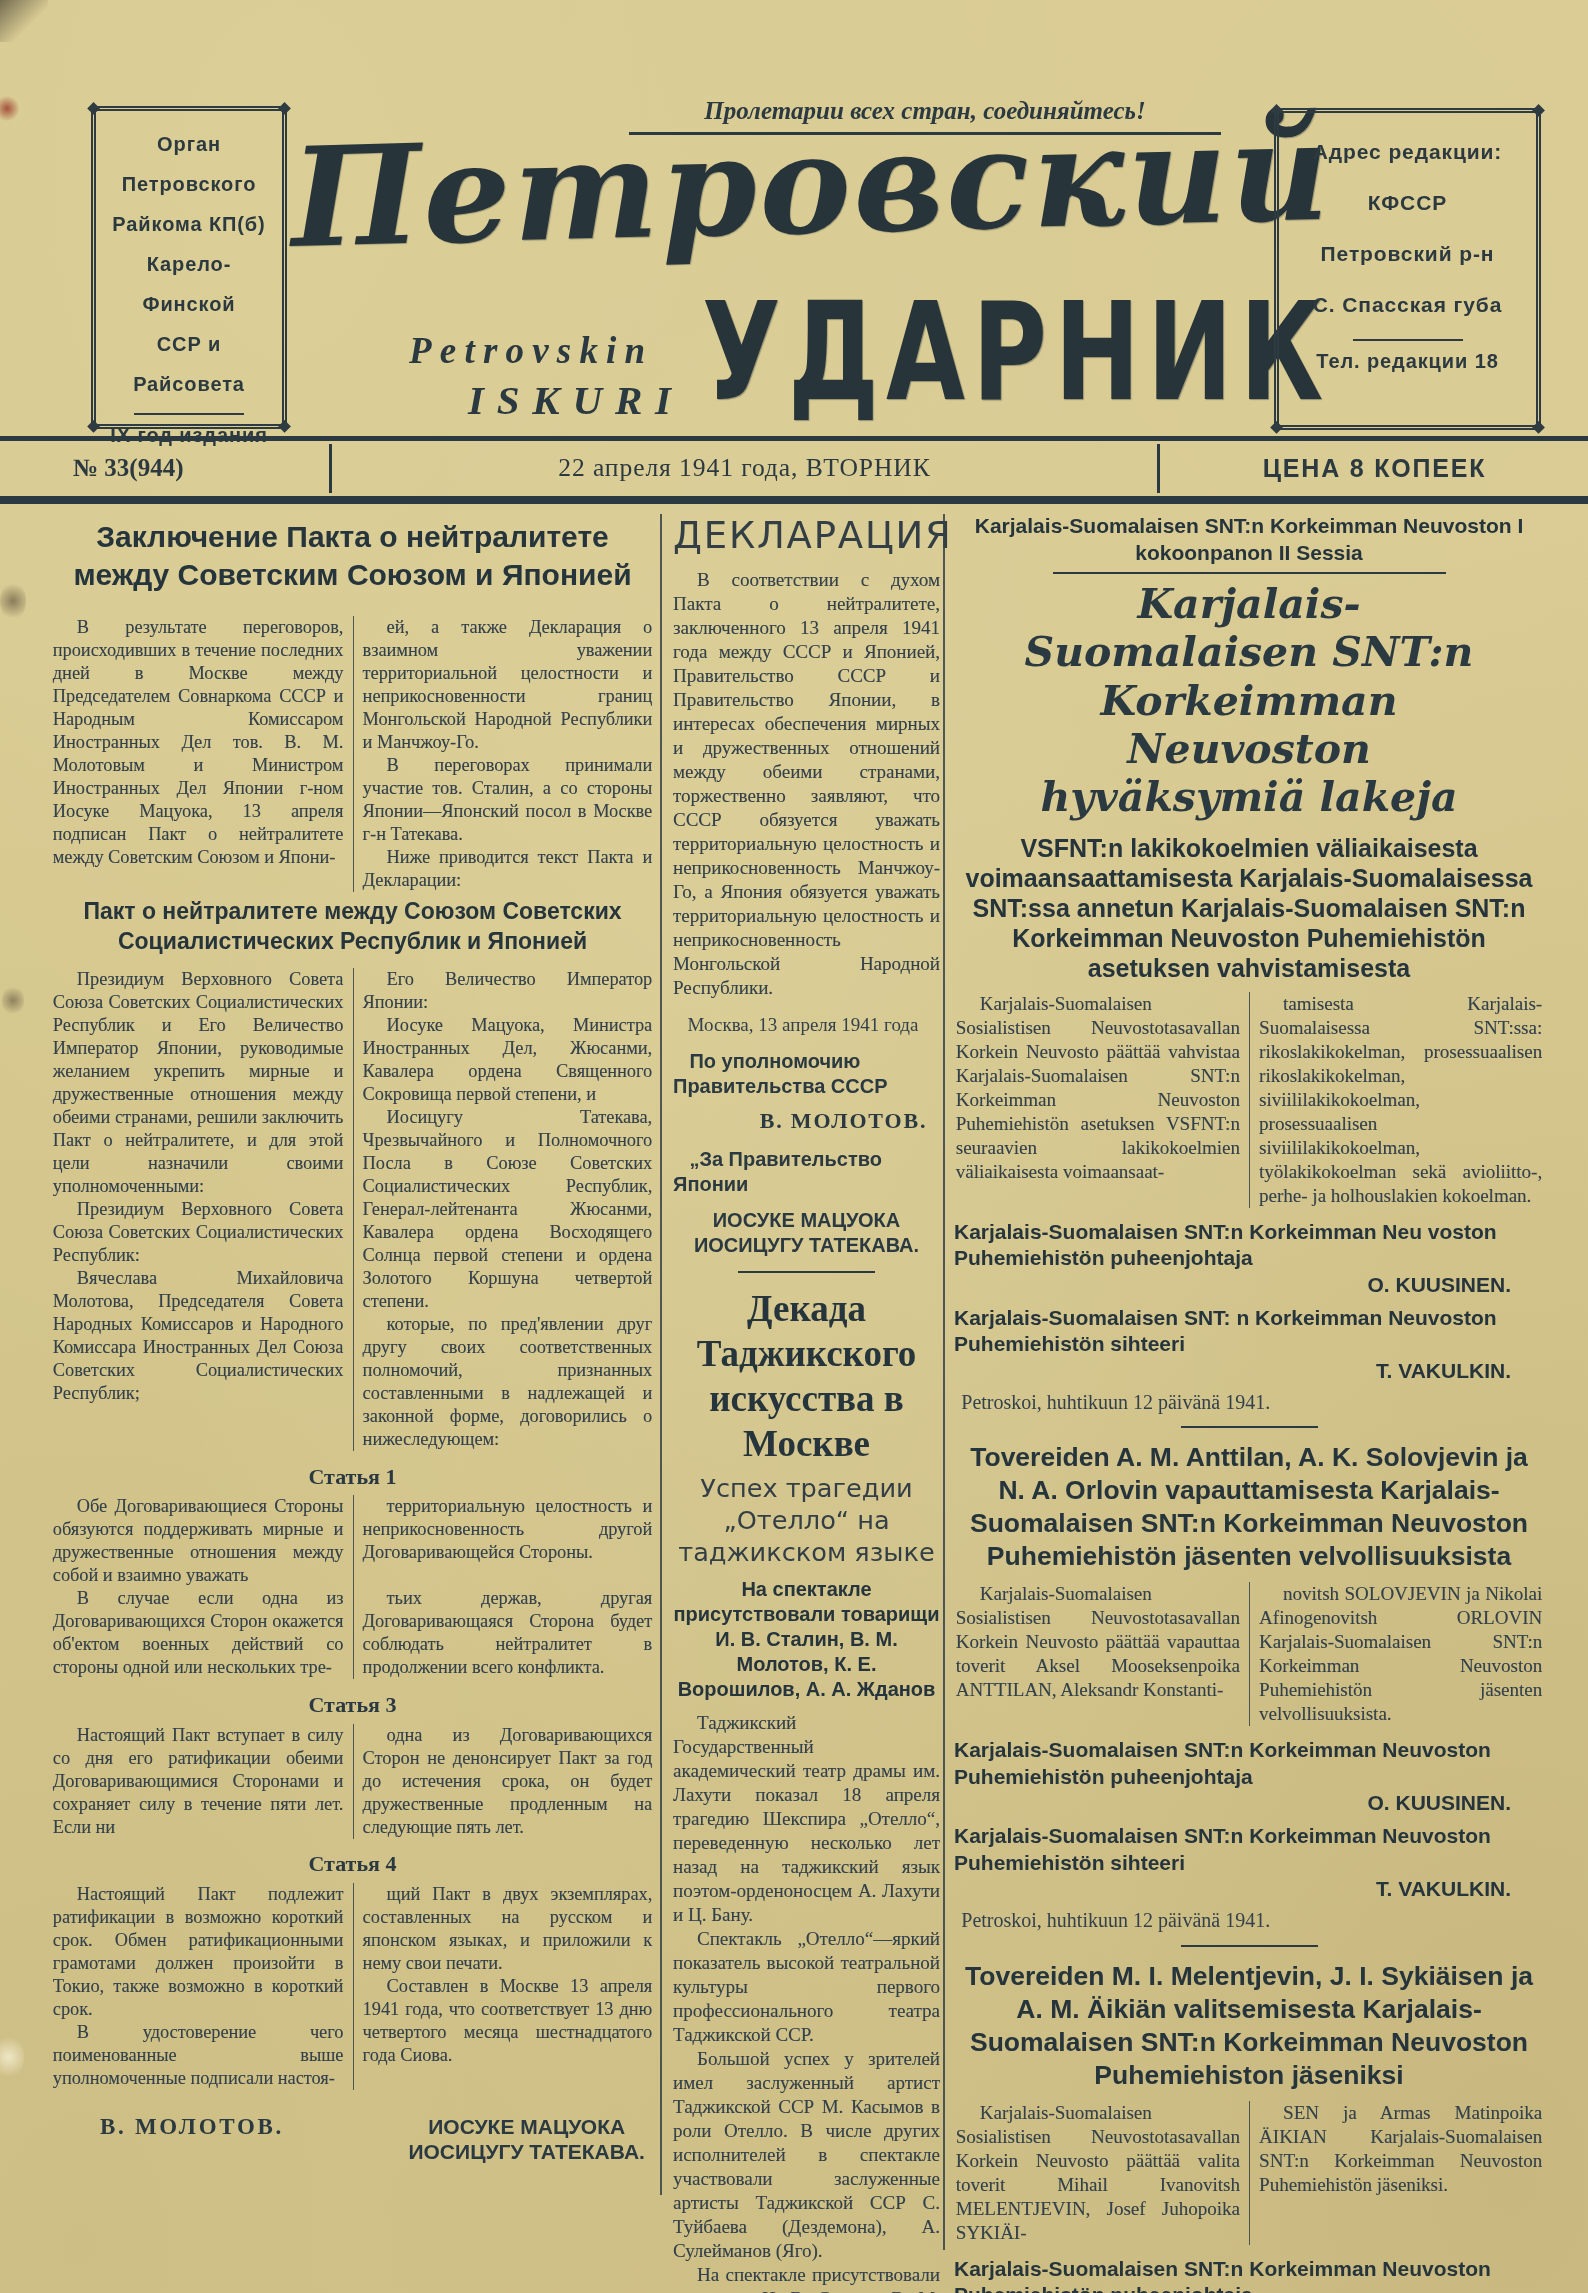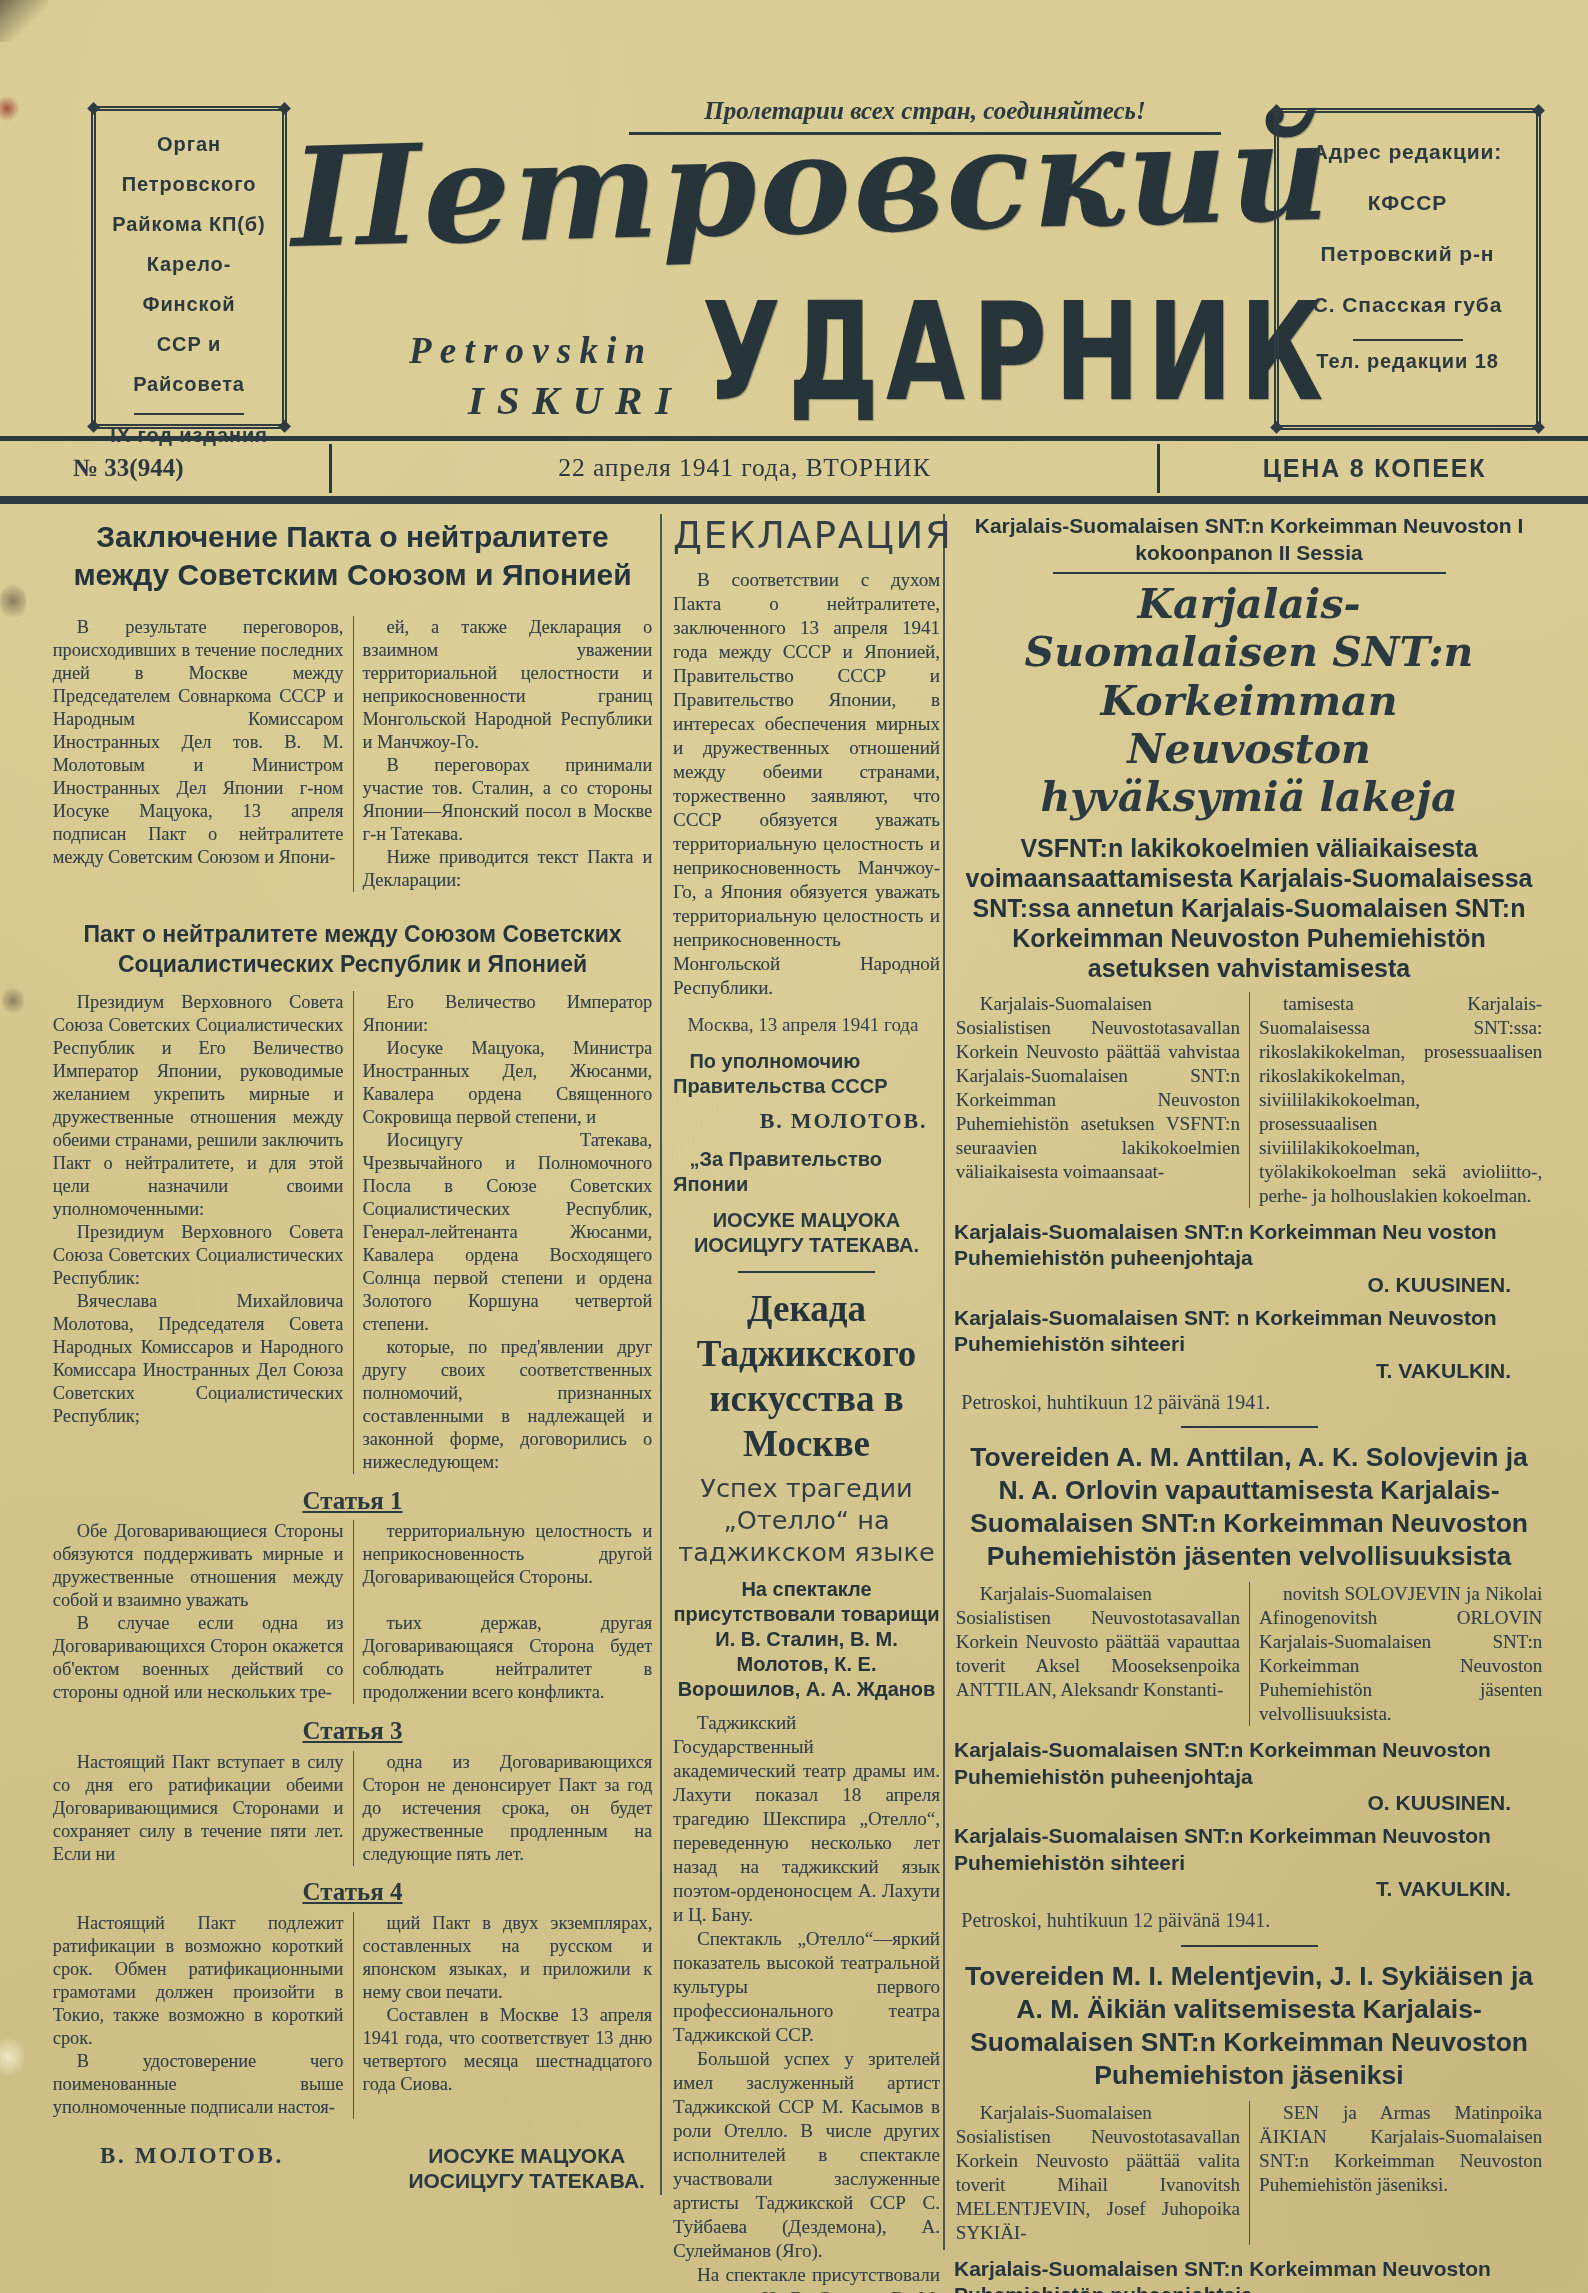--- a/index.html
+++ b/index.html
@@ -123,25 +123,25 @@
   .twocol .tc{width:50%;padding:0 9.1px 0 1.8px;}
   .twocol .tc-r{border-left:1.8px solid rgba(43,57,64,.8);padding:0 1.8px 0 9.1px;}
 
   
   .pact-headline{
     margin:5.5px 0 22px 0;text-align:center;
     font-family:"Liberation Sans","DejaVu Sans",sans-serif;
     font-weight:bold;font-size:30px;line-height:1.28;color:#26343b;
   }
   .pact-subhead{
-    margin:28px 0 11px 0;text-align:center;
+    margin:5px 0 11px 0;text-align:center;
     font-family:"Liberation Sans","DejaVu Sans",sans-serif;
     font-weight:bold;font-size:23px;line-height:1.3;color:#26343b;
   }
-  .art-title{margin:12.8px 0 5.5px 0;text-align:center;font-weight:bold;font-size:25px;color:#2b3940;text-decoration:underline;}
+  .art-title{margin:12.8px 0 5.5px 0;text-align:center;font-weight:bold;font-size:22px;color:#2b3940;}
   .pact-signatures{display:flex;justify-content:space-between;align-items:flex-start;margin-top:24px;padding:0 9.1px 0 49px;}
   .sig-molotov{font-weight:bold;font-size:23px;letter-spacing:2.7px;color:#2b3940;}
   .sig-japan{font-family:"Liberation Sans","DejaVu Sans",sans-serif;font-weight:bold;font-size:21px;line-height:25px;text-align:center;color:#2b3940;}
 
   
   .decl-headline{
     margin:1.8px 0 11px 0;text-align:center;
     font-family:"DejaVu Sans","Liberation Sans",sans-serif;
     font-weight:400;font-size:37px;letter-spacing:1.8px;color:#333f45;
   }

